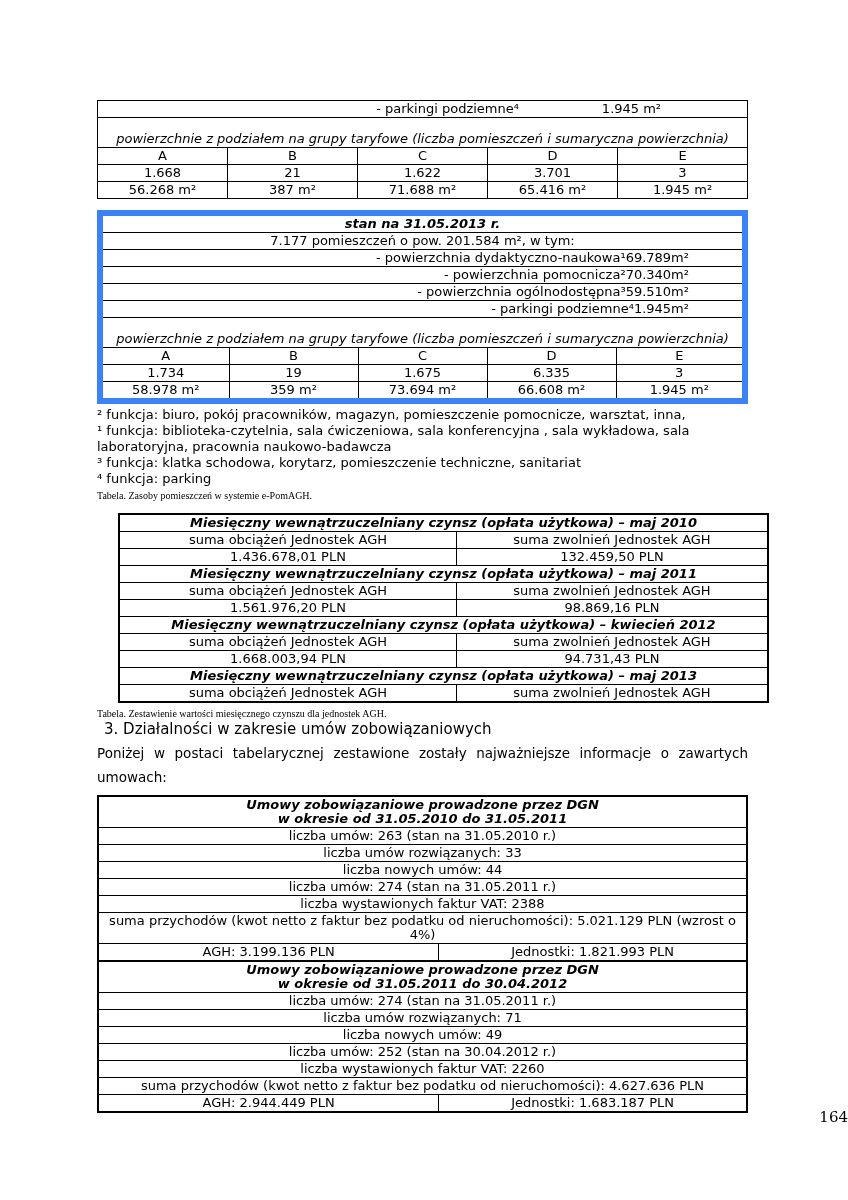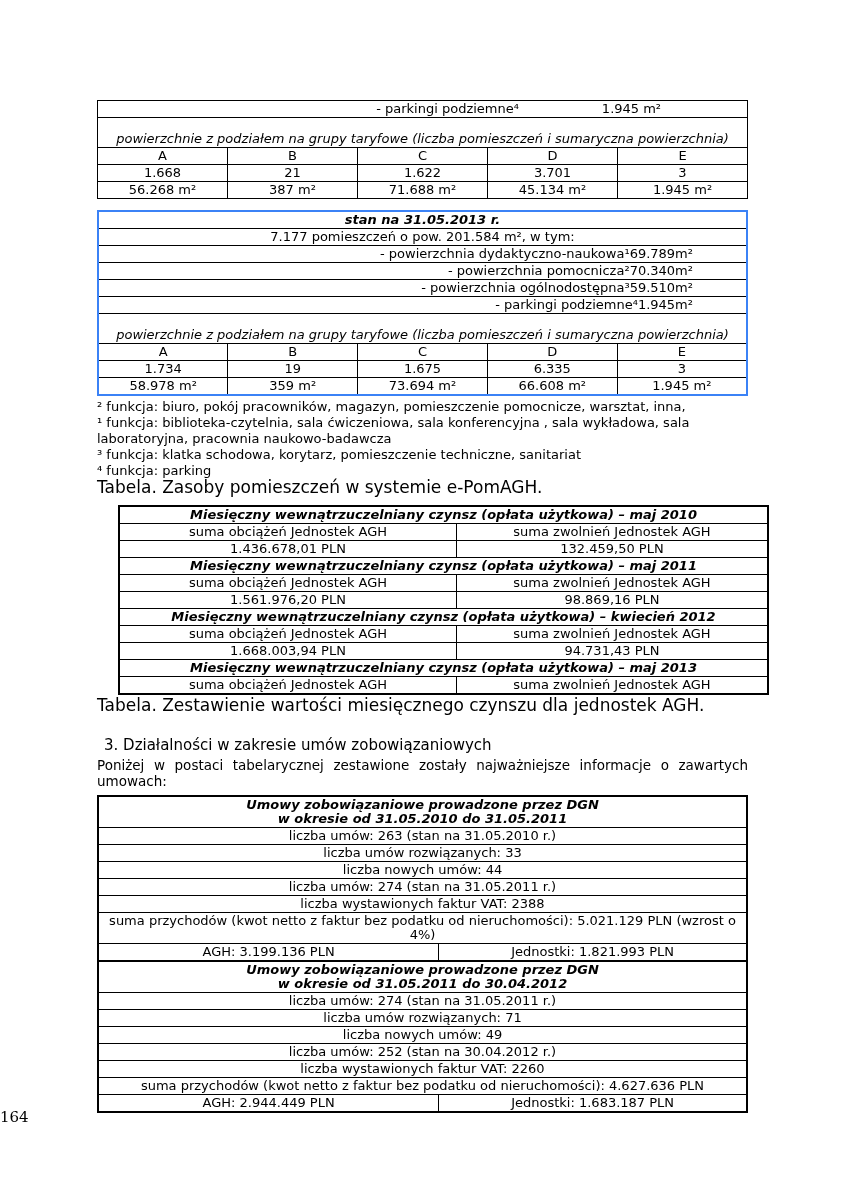--- a/index.html
+++ b/index.html
@@ -14,49 +14,49 @@
 
   
   .t-prev { border:1.5px solid #000; }
   .kv-cell { text-align:left; }
   .kv { display:flex; align-items:baseline; }
   .kv .lbl { flex:1; text-align:right; }
   .kv .val-center { width:35%; text-align:center; }
   .caption-cell { padding-top:14px !important; text-align:center; font-style:italic; }
 
   
-  .t-state { border:2px solid #3b82f6; margin-top:11px; }
+  .t-state { border:6px solid #3b82f6; margin-top:11px; }
   .state-title td { border:2px solid #000; font-weight:bold; font-style:italic; text-align:center; line-height:16px; }
   .state-sub td { text-align:center; }
   .kv .val-right { text-align:center; padding-right:50px; }
 
   
   .footnotes { margin-top:3px; font-size:13px; line-height:16px; }
-  .small-caption { margin-top:2px; font-size:17px; line-height:13px; }
+  .small-caption { margin-top:2px; font-size:10px; line-height:13px;font-family:Liberation Serif, serif; }
 
   
   .t-rent { width:620px; margin-left:21px; margin-top:11px; border:2px solid #000; }
   .t-rent col.c1 { width:52%; }
   .rent-head td { border-top:2px solid #000; border-bottom:2px solid #000; font-weight:bold; font-style:italic; line-height:15px;border-radius:7px; }
 
   .caption-rent { margin-top:4px; }
 
   
-  .heading { margin-top:24px; padding-left:7px; font-size:15px; line-height:18px; }
-  .intro { margin-top:3px; font-size:13.5px; line-height:16px; text-align:justify; }
+  .heading { margin-top:0; padding-left:7px; font-size:15px; line-height:18px; }
+  .intro { margin-top:3px; font-size:13.5px; line-height:24px; text-align:justify; }
 
   
   .t-contract { border:2px solid #000; margin-top:6px; }
   .t-contract col.cc1 { width:52.5%; }
   .c-head td { font-weight:bold; font-style:italic; text-align:center; line-height:16px; }
   .c-row td, .c-split td { text-align:left; padding-left:5px; }
   .t-contract.t2 { margin-top:-2px; }
 
   .page-number {
-    position:absolute; top:1108px; left:0; width:100%; text-align:left;
+    position:absolute; top:1108px; left:0; width:100%; text-align:right;
     font-family:"DejaVu Serif", serif; font-size:15px;
   }
 </style>
 </head>
 <body>
 
 <div class="page">
   <div class="content">
 
     <table class="doc t-prev">
@@ -83,21 +83,21 @@
         <td>1.668</td>
         <td>21</td>
         <td>1.622</td>
         <td>3.701</td>
         <td>3</td>
       </tr>
       <tr>
         <td>56.268 m²</td>
         <td>387 m²</td>
         <td>71.688 m²</td>
-        <td>45.134 m²</td>
+        <td>65.416 m²</td>
         <td>1.945 m²</td>
       </tr>
     </tbody>
       </table>
 
     <table class="doc t-state">
       <tbody>
           <tr class="state-title">
         <td colspan="5">stan na 31.05.2013 r.</td>
       </tr>

